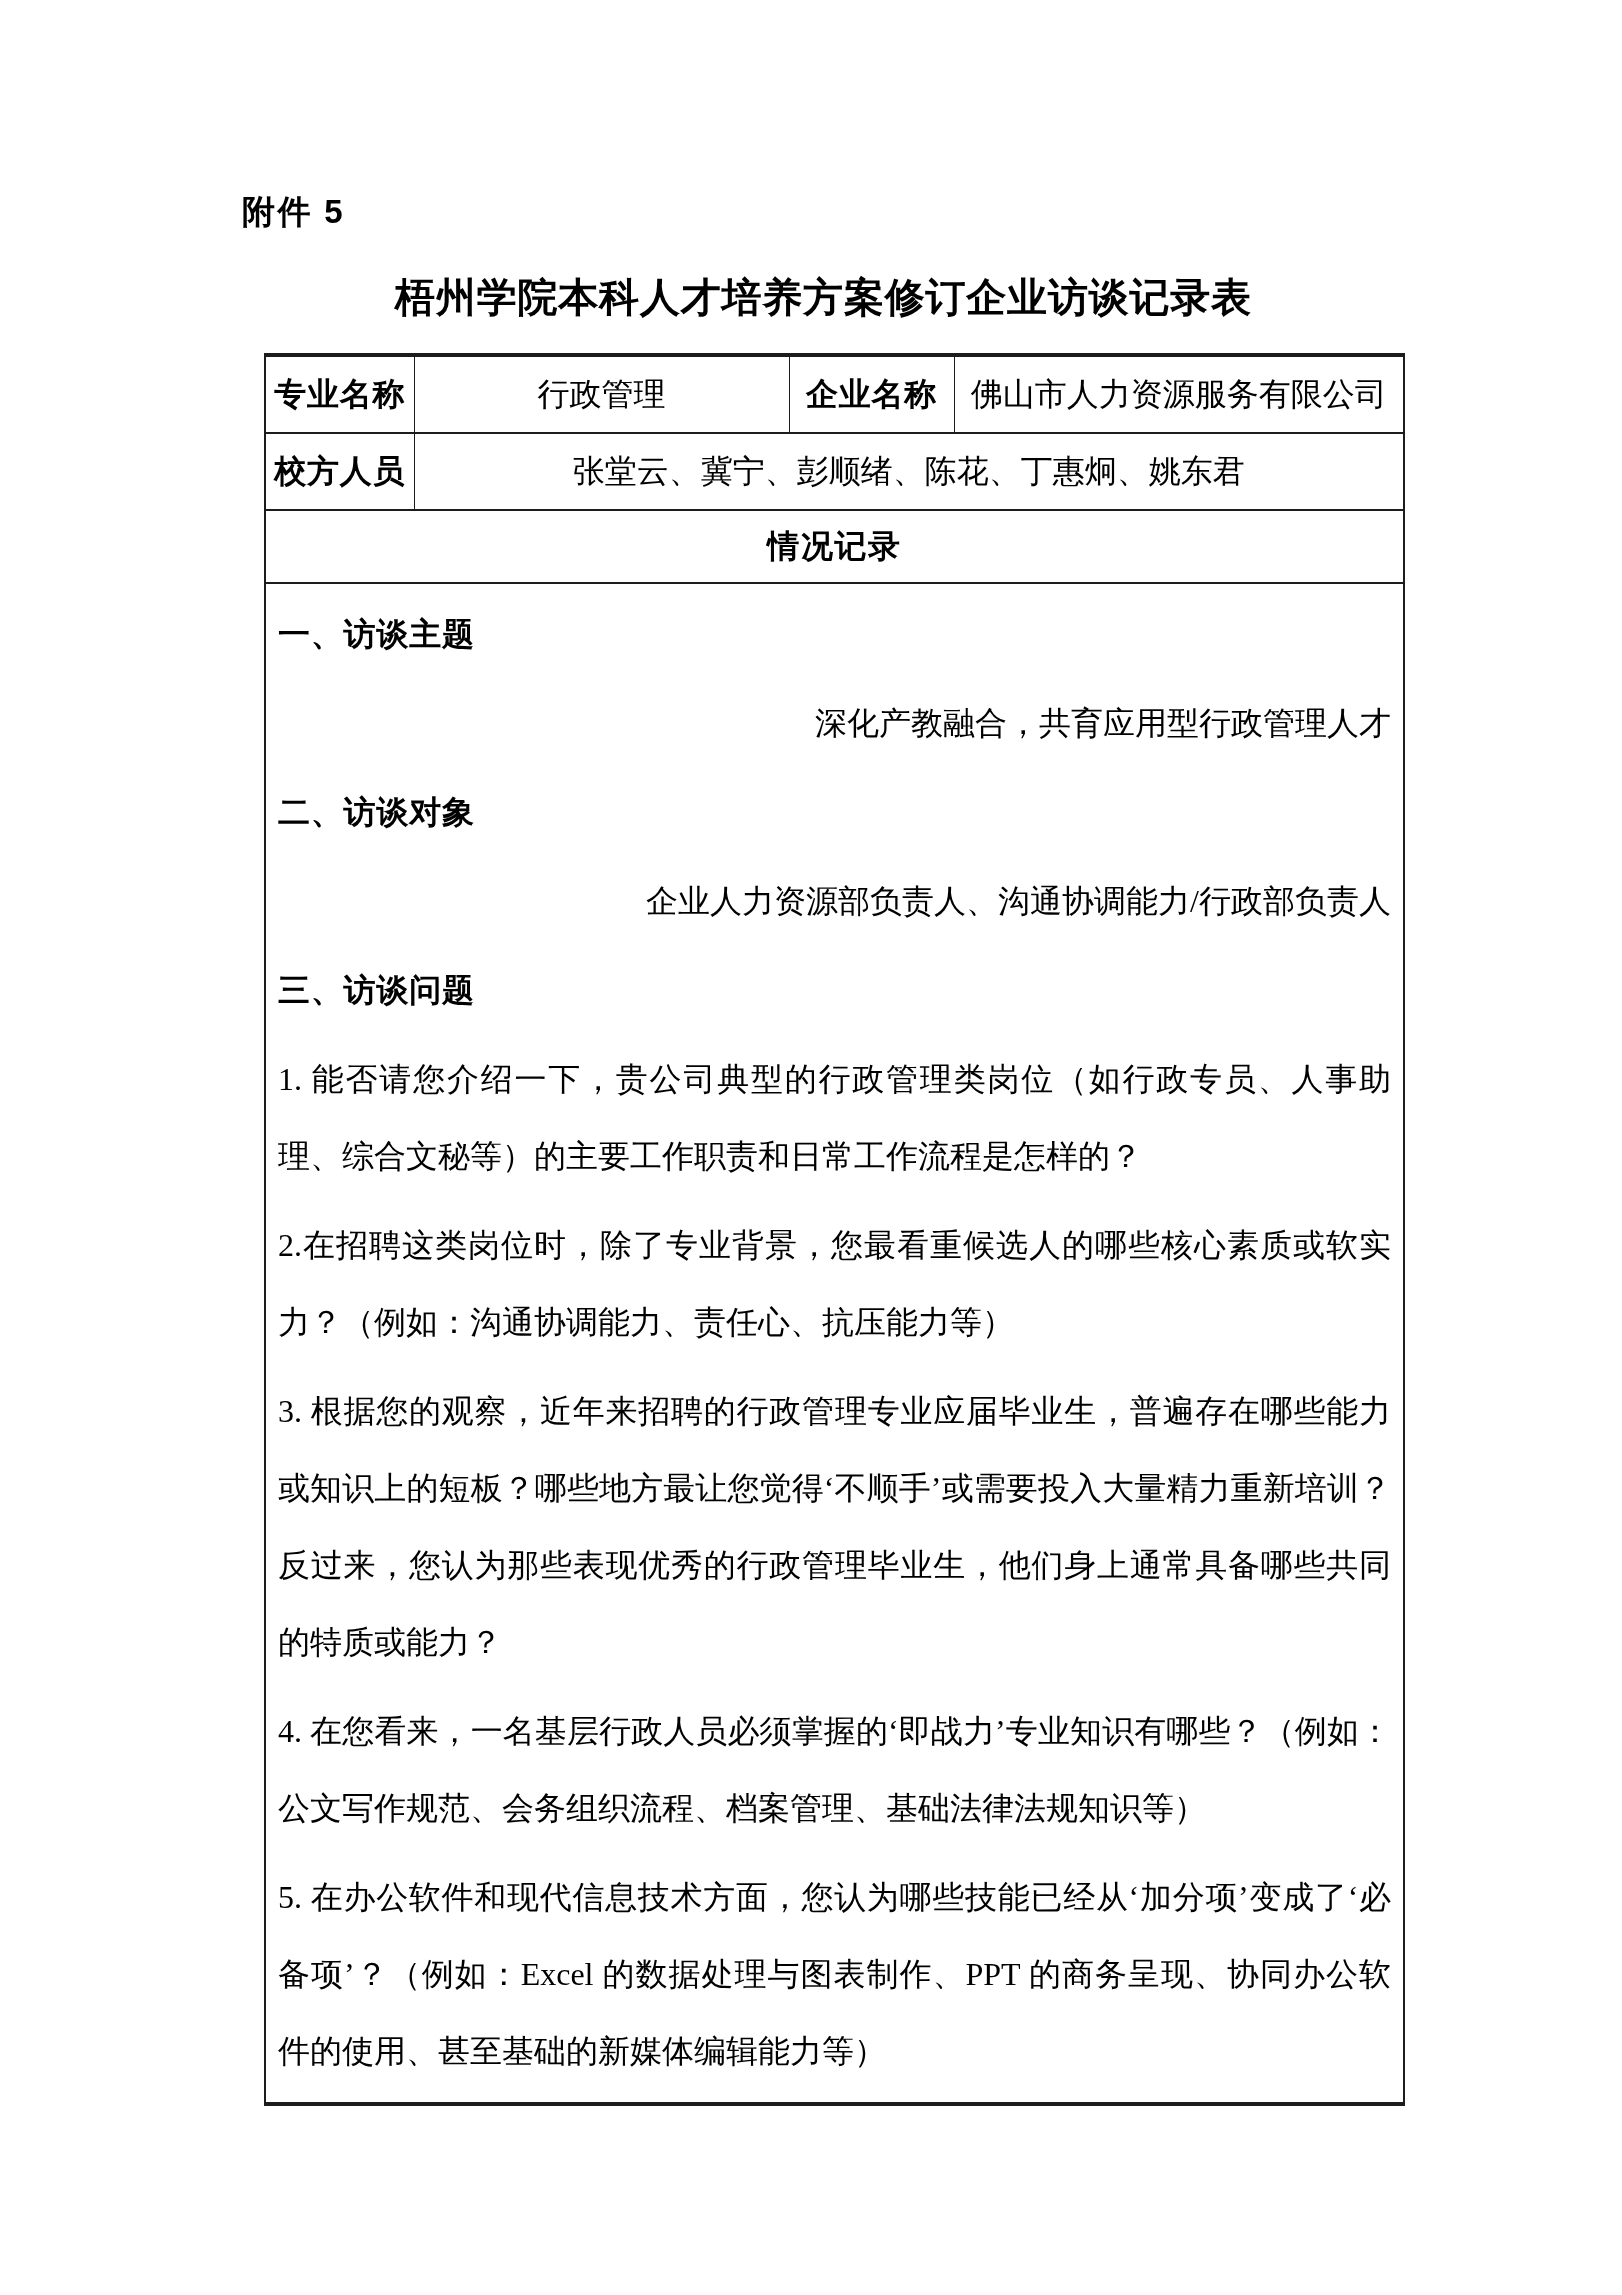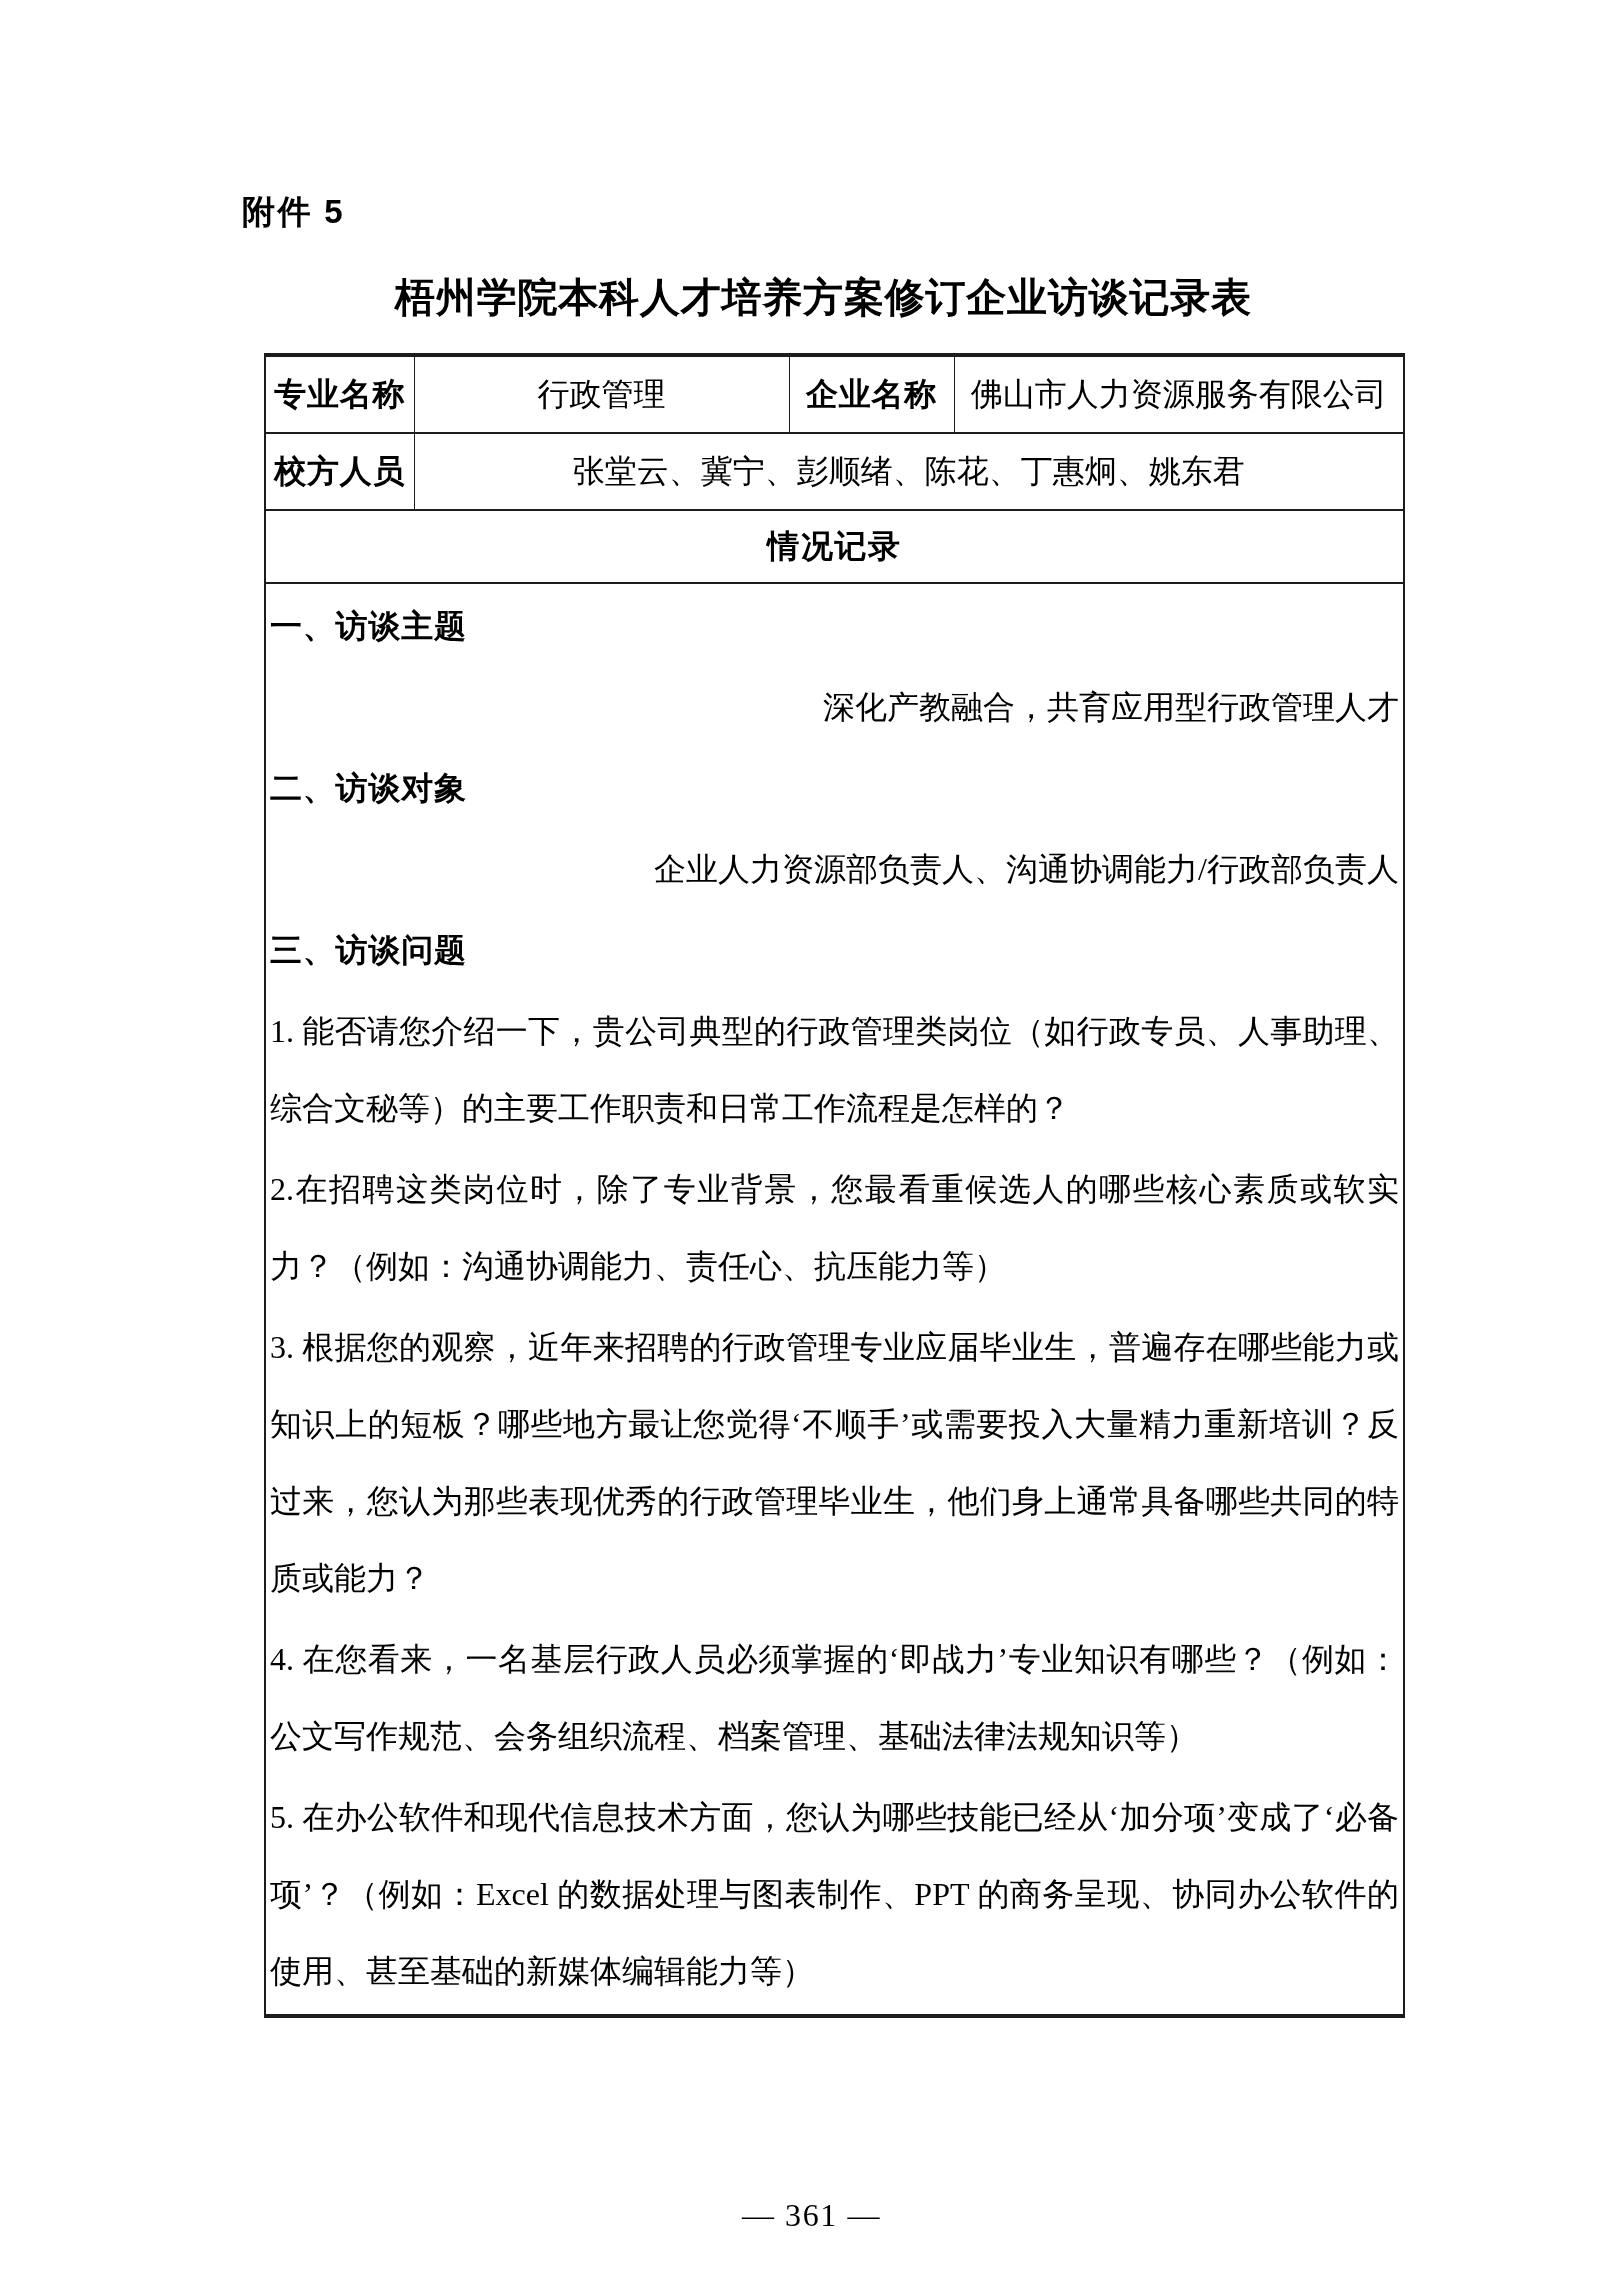--- a/index.html
+++ b/index.html
@@ -53,21 +53,21 @@
   tr.r4 td{height:71px;margin-top:34px;}
   td.record-header{
     font-family:"Liberation Sans","DejaVu Sans",sans-serif;
     font-weight:700;font-size:33px;letter-spacing:1.6px;
   }
   td.record-cell{
     text-align:left;vertical-align:top;
     padding:0 10.3px 12.7px 11px;
     font-size:31px;line-height:77px;
   }
-  .record-cell p{margin:4px;text-align:justify;}
+  .record-cell p{margin:12px;text-align:justify;}
   .record-cell p.h{
     font-family:"Liberation Sans","DejaVu Sans",sans-serif;
     font-weight:700;font-size:32px;
     text-align:left;letter-spacing:0.8px;
   }
   .record-cell p.indent{text-indent:30px;text-align:right;}
   .page-number{
     position:absolute;left:0;top:2195px;width:1623px;
     text-align:center;font-size:32px;line-height:41px;
     letter-spacing:1.6px;
@@ -113,16 +113,15 @@
           <p class="q">1. 能否请您介绍一下，贵公司典型的行政管理类岗位（如行政专员、人事助理、综合文秘等）的主要工作职责和日常工作流程是怎样的？</p>
           <p class="q">2.在招聘这类岗位时，除了专业背景，您最看重候选人的哪些核心素质或软实力？（例如：沟通协调能力、责任心、抗压能力等）</p>
           <p class="q">3. 根据您的观察，近年来招聘的行政管理专业应届毕业生，普遍存在哪些能力或知识上的短板？哪些地方最让您觉得‘不顺手’或需要投入大量精力重新培训？反过来，您认为那些表现优秀的行政管理毕业生，他们身上通常具备哪些共同的特质或能力？</p>
           <p class="q">4. 在您看来，一名基层行政人员必须掌握的‘即战力’专业知识有哪些？（例如：公文写作规范、会务组织流程、档案管理、基础法律法规知识等）</p>
           <p class="q">5. 在办公软件和现代信息技术方面，您认为哪些技能已经从‘加分项’变成了‘必备项’？（例如：Excel 的数据处理与图表制作、PPT 的商务呈现、协同办公软件的使用、甚至基础的新媒体编辑能力等）</p>
         </td>
       </tr>
     </tbody>
   </table>
 
-  <div class="page-number">— 361 —</div>
 
 </div>
 
 
 </body></html>

